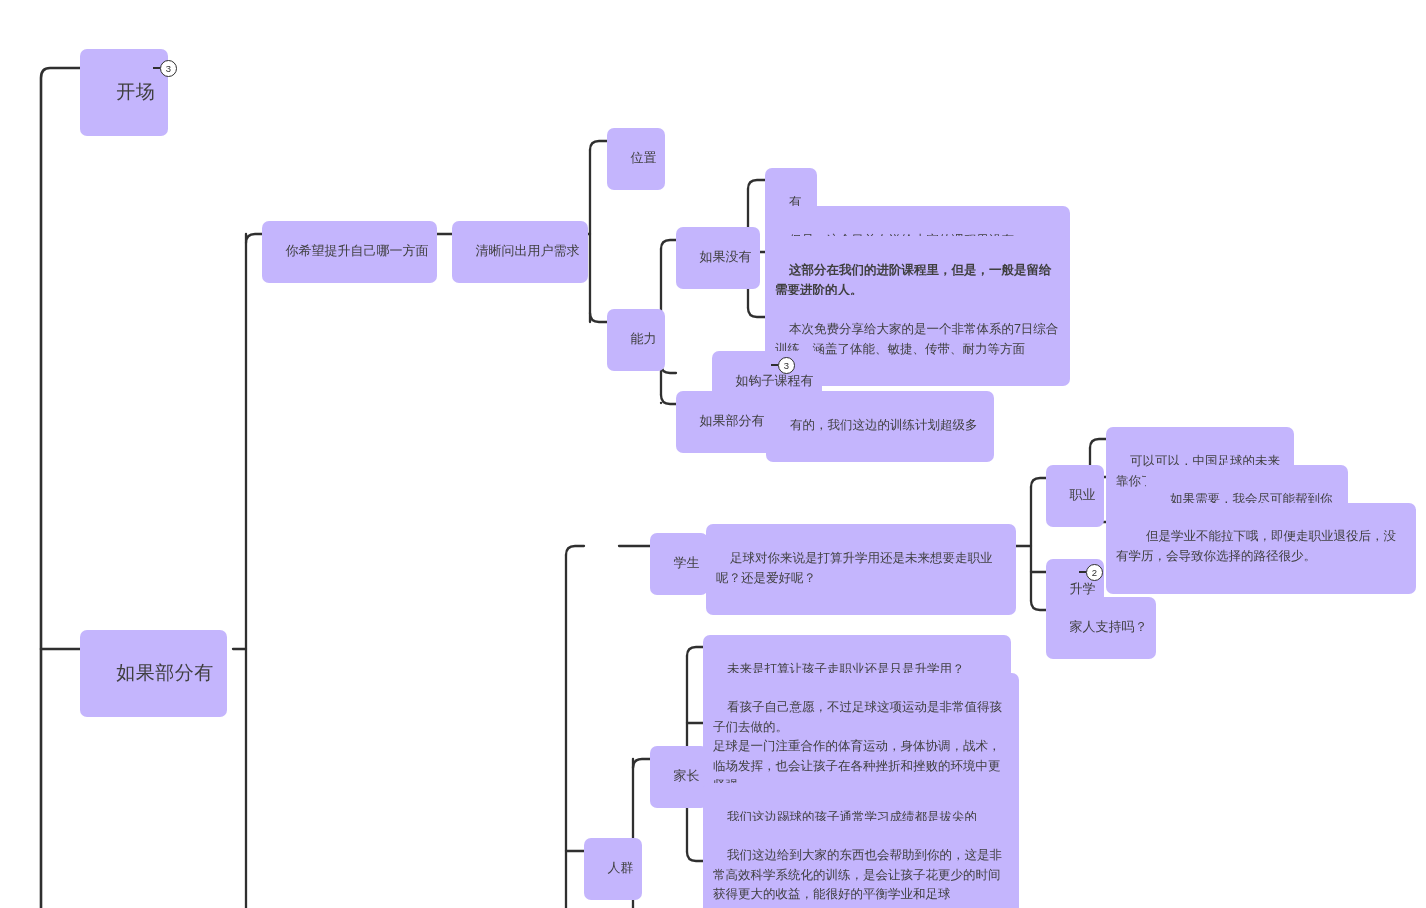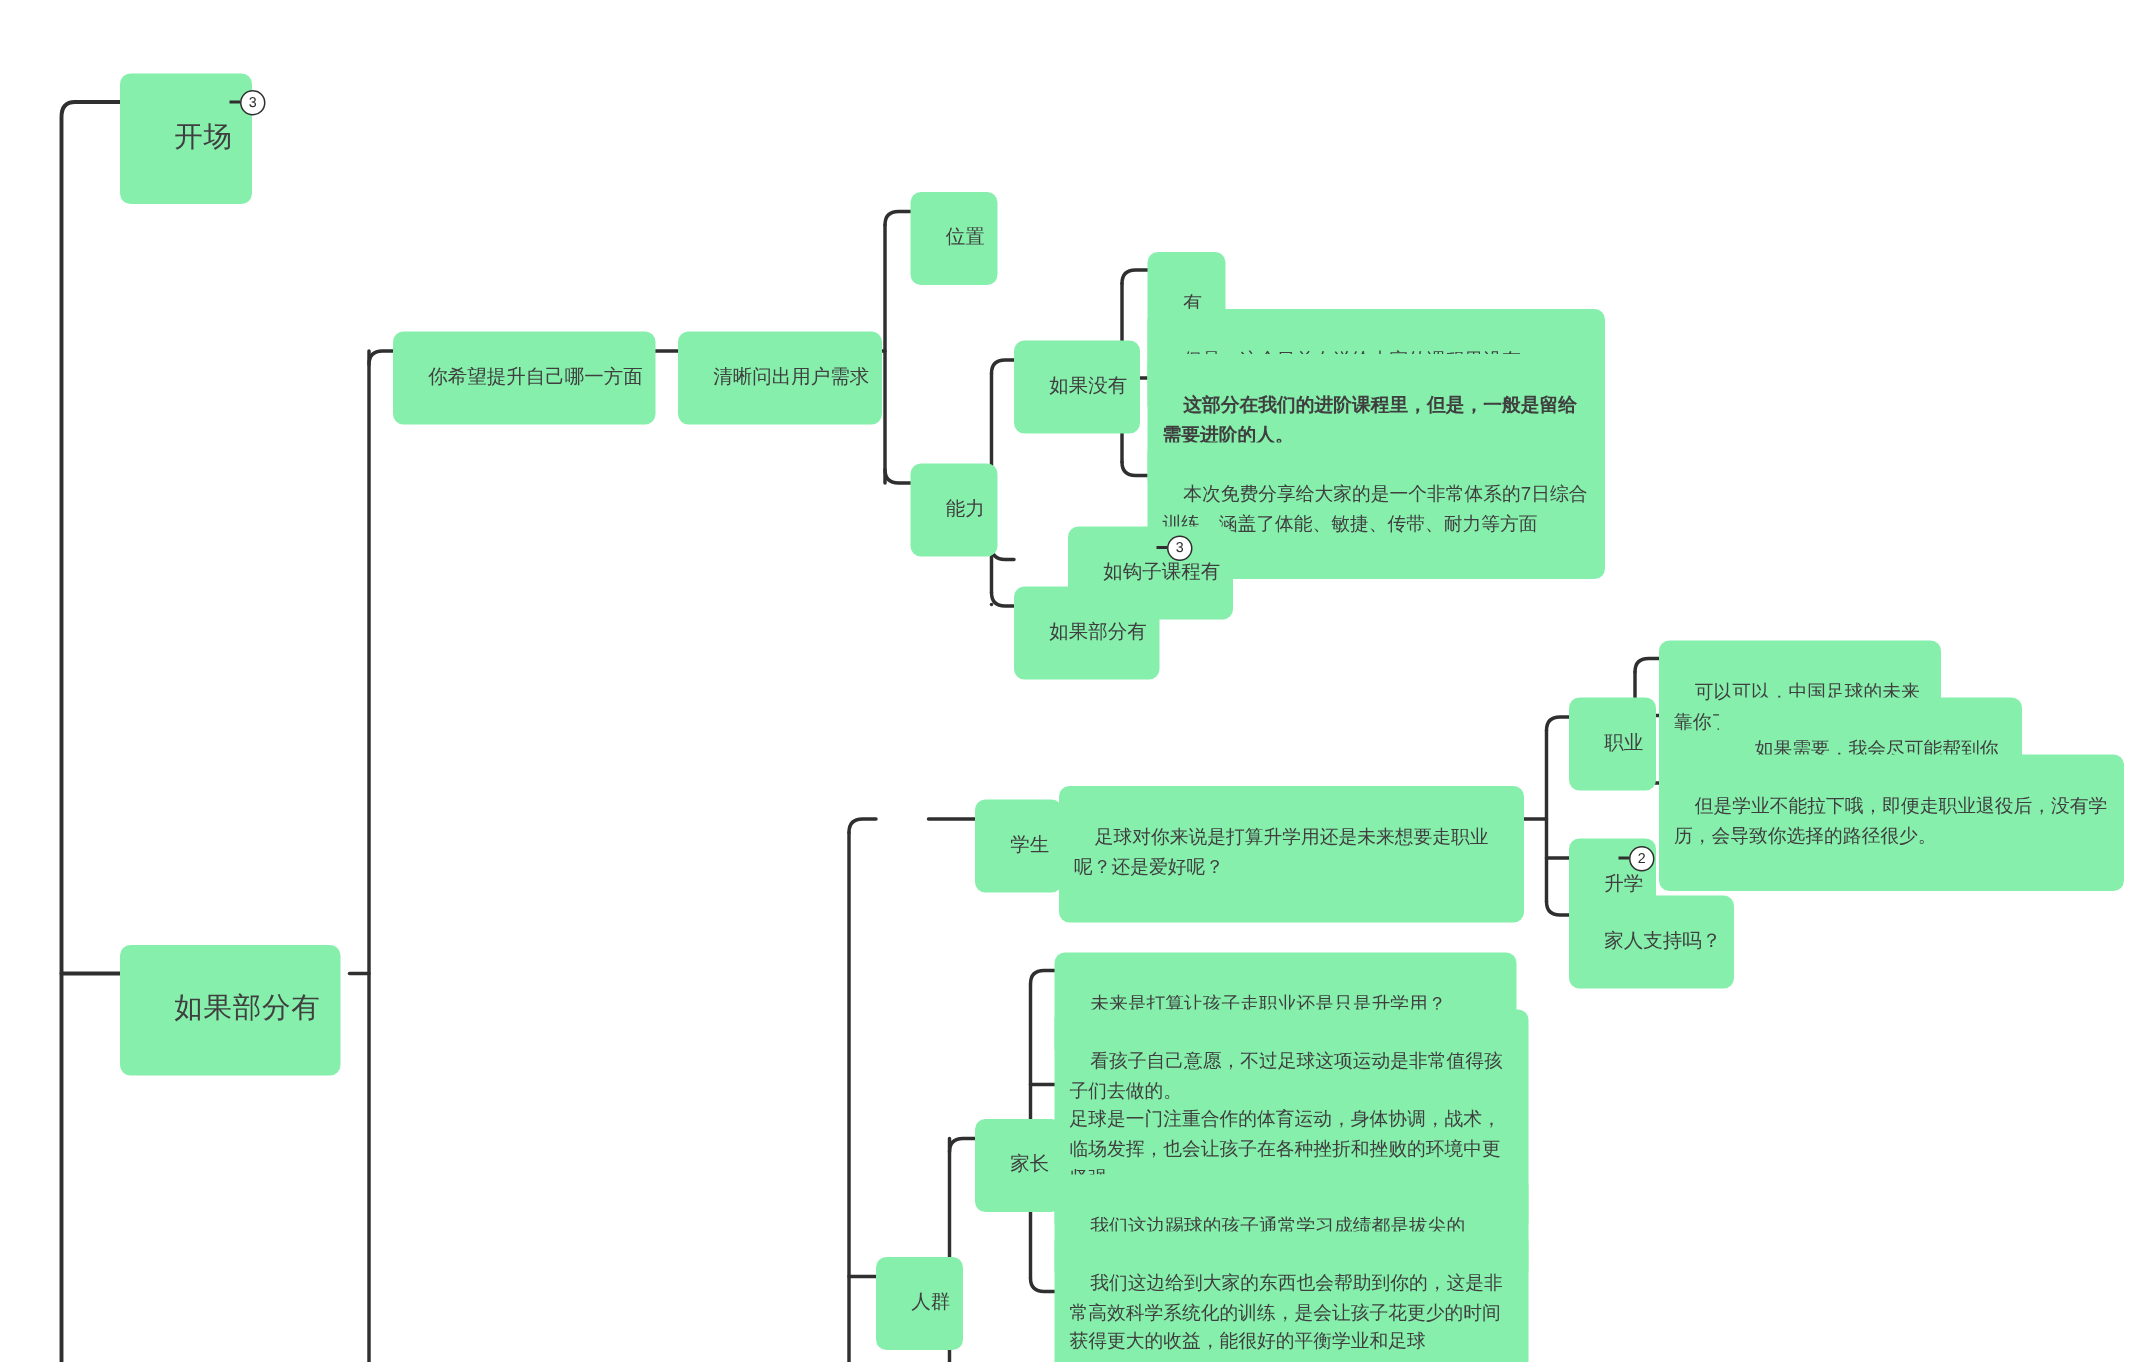--- a/index.html
+++ b/index.html
@@ -15,21 +15,21 @@
     background:#ffffff;
   }
   #wires{
     position:absolute;
     left:0;top:0;
     width:1426px;height:908px;
     pointer-events:none;
   }
   .node{
     position:absolute;
-    background:#86efac;
+    background:#c4b5fd;
     border-radius:7px;
     color:#3f3f3f;
     box-sizing:border-box;
     white-space:pre-wrap;
     word-break:break-all;
   }
   
   .n-root{
     font-size:19px;
     padding:7px 13px 9px 13px;
@@ -190,20 +190,23 @@
   </div>
   <div class="badge-stem" style="left:771px; top:364px;"></div>
   <div class="badge" style="left:778px; top:357px;">
     <span>3</span>
   </div>
 
   <div class="node n-topic" style="left:676px; top:391px;">
     <span>如果部分有</span>
   </div>
 
+  <div class="node n-leaf" style="left:766px; top:391px; width:228px;">
+    <span>有的，我们这边的训练计划超级多</span>
+  </div>
 
   <div class="node n-topic" style="left:584px; top:838px;">
     <span>人群</span>
   </div>
 
   <div class="node n-topic" style="left:650px; top:533px;">
     <span>学生</span>
   </div>
 
   <div class="node n-leaf" style="left:706px; top:524px; width:310px;">
@@ -215,21 +218,21 @@
   </div>
 
   <div class="node n-leaf" style="left:1106px; top:427px; width:188px;">
     <span>可以可以，中国足球的未来靠你了</span>
   </div>
 
   <div class="node n-leaf" style="left:1106px; top:465px; width:202px;margin-left:40px;">
     <span>如果需要，我会尽可能帮到你</span>
   </div>
 
-  <div class="node n-leaf" style="left:1106px; top:503px; width:310px;">
+  <div class="node n-leaf" style="left:1106px; top:503px; width:310px;font-family:Liberation Mono, monospace;">
     <span>但是学业不能拉下哦，即便走职业退役后，没有学历，会导致你选择的路径很少。</span>
   </div>
 
   <div class="node n-topic" style="left:1046px; top:559px;">
     <span>升学</span>
   </div>
   <div class="badge-stem" style="left:1079px; top:571px;"></div>
   <div class="badge" style="left:1086px; top:564px;">
     <span>2</span>
   </div>

